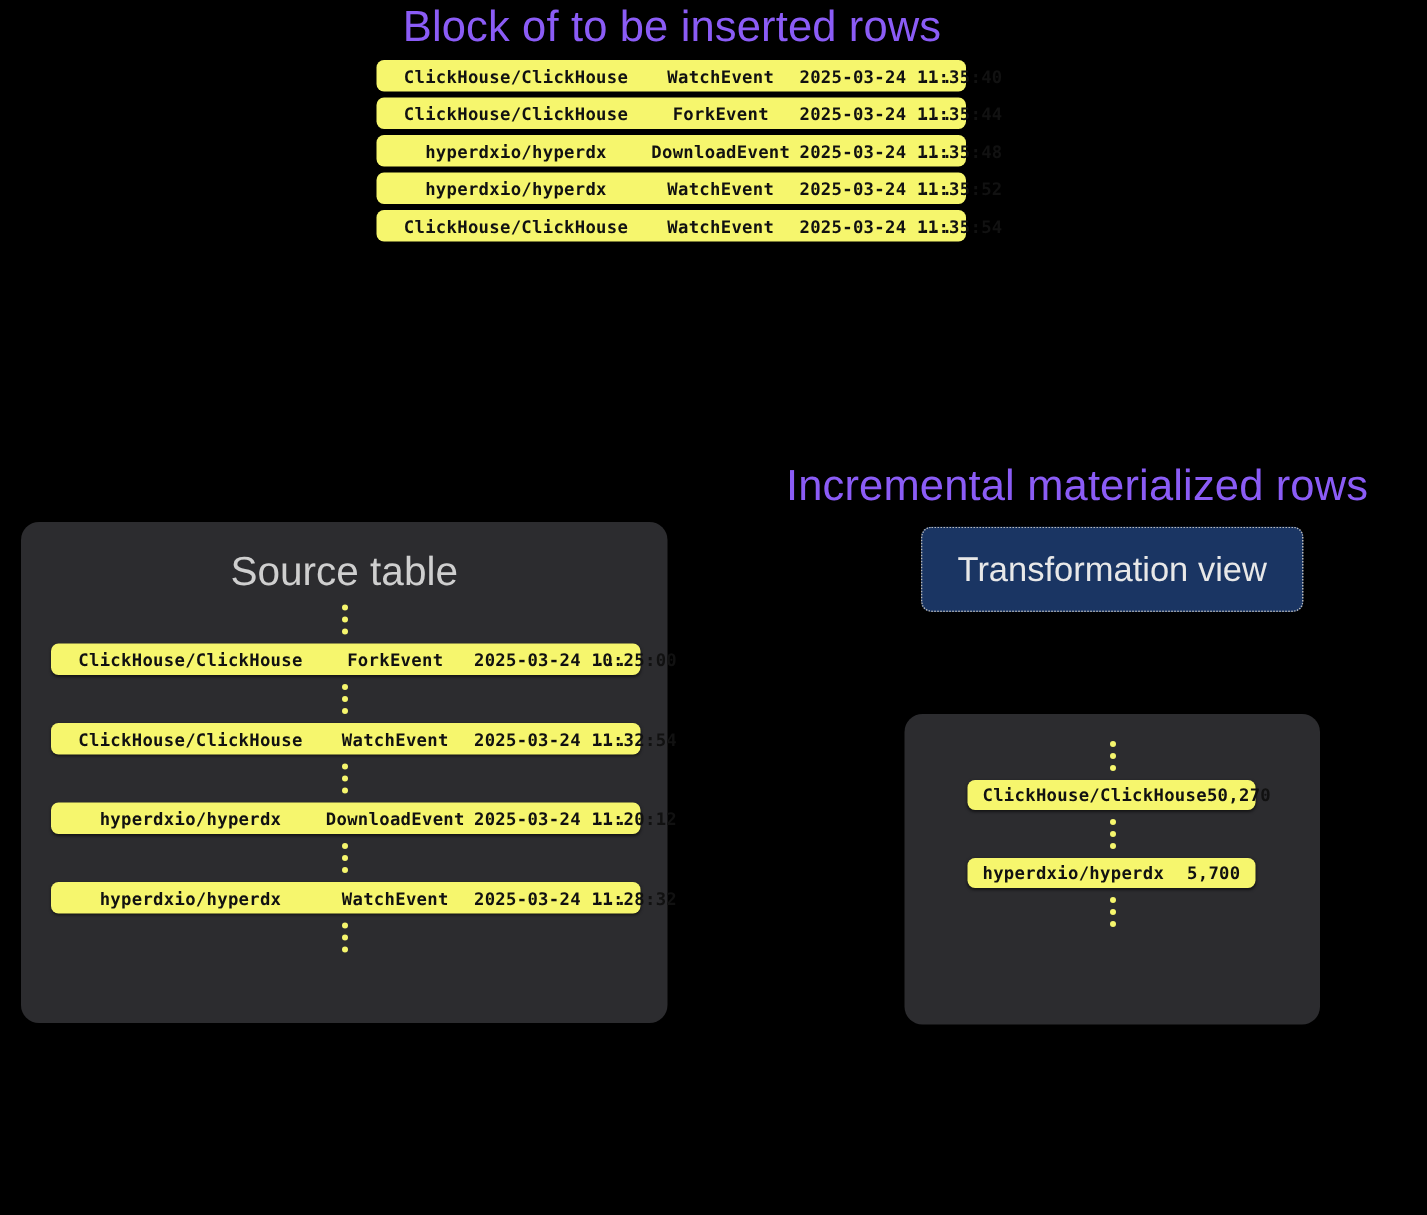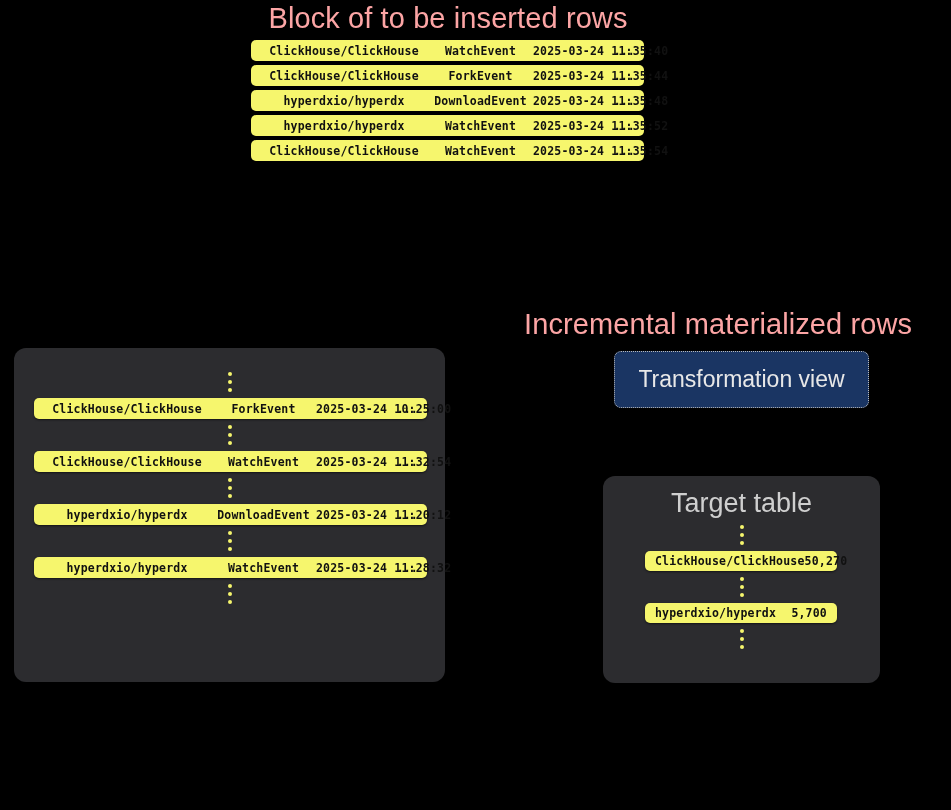--- a/index.html
+++ b/index.html
@@ -12,21 +12,21 @@
     height: 810px;
     position: relative;
     overflow: hidden;
     font-family: "Liberation Sans", sans-serif;
     background: #000000;
   }
 
   
   .heading {
     position: absolute;
-    color: #fca5a5;
+    color: #8b5cf6;
     font-size: 29px;
     font-weight: 400;
     letter-spacing: 0.1px;
     white-space: nowrap;
     font-family: "Liberation Sans", sans-serif;
   }
   #block-title   { left: 0; top: 2px; width: 896px; text-align: center; }
   #imv-title     { left: 0; top: 308px; width: 951px; text-align: center; padding-left: 524px;
                    box-sizing: border-box; text-align: left; }
   .panel-title {
@@ -202,20 +202,21 @@
 </div>
 
 <div class="heading" id="imv-title">Incremental materialized rows</div>
 
 <div id="transform-query">
   <span class="label">Transformation view</span>
 </div>
 
 <div class="panel" id="source-panel">
 
+  <div class="panel-title">Source table</div>
 
   <div class="rows">
 
     <div class="vdots">
         <span></span>
         <span></span>
         <span></span>
       </div>
 
     <div class="yrow">
@@ -268,21 +269,20 @@
         <span></span>
         <span></span>
         <span></span>
       </div>
 
   </div>
 </div>
 
 <div class="panel" id="target-panel">
 
-  <div class="panel-title">Target table</div>
 
   <div class="rows">
 
     <div class="vdots">
         <span></span>
         <span></span>
         <span></span>
       </div>
 
     <div class="yrow">

